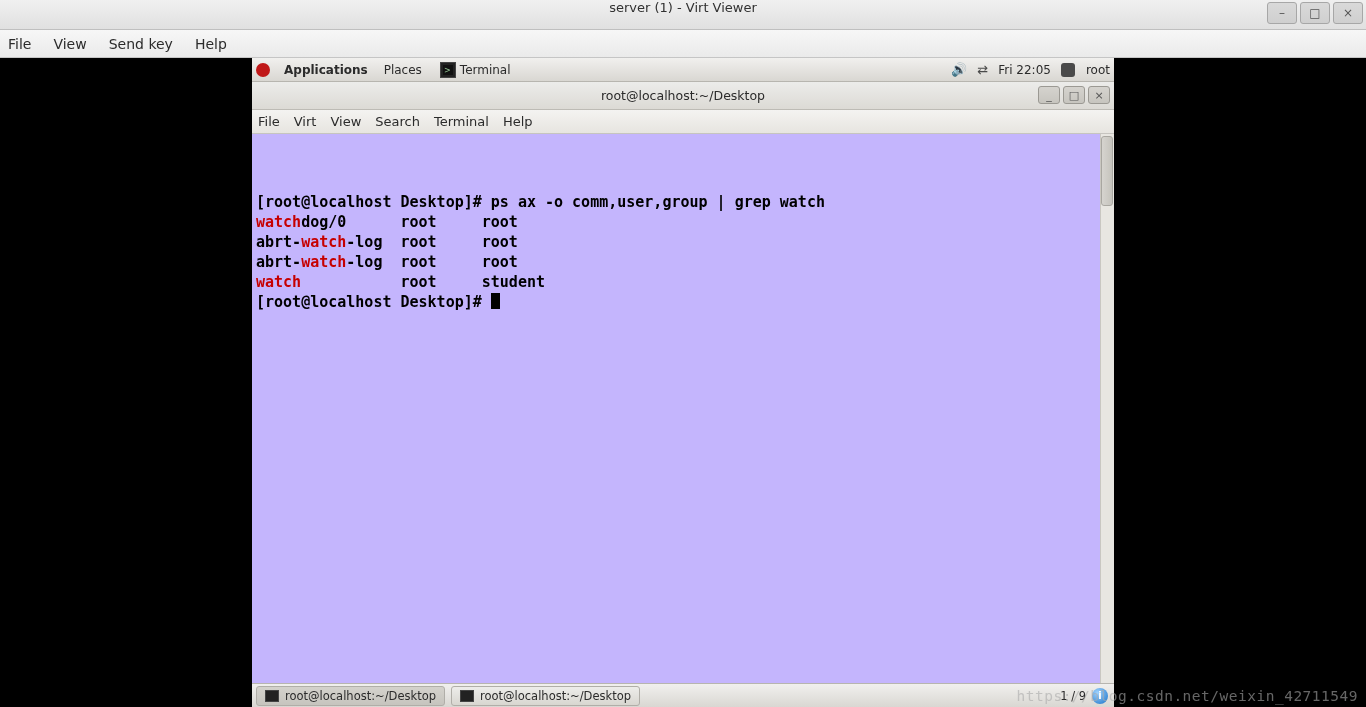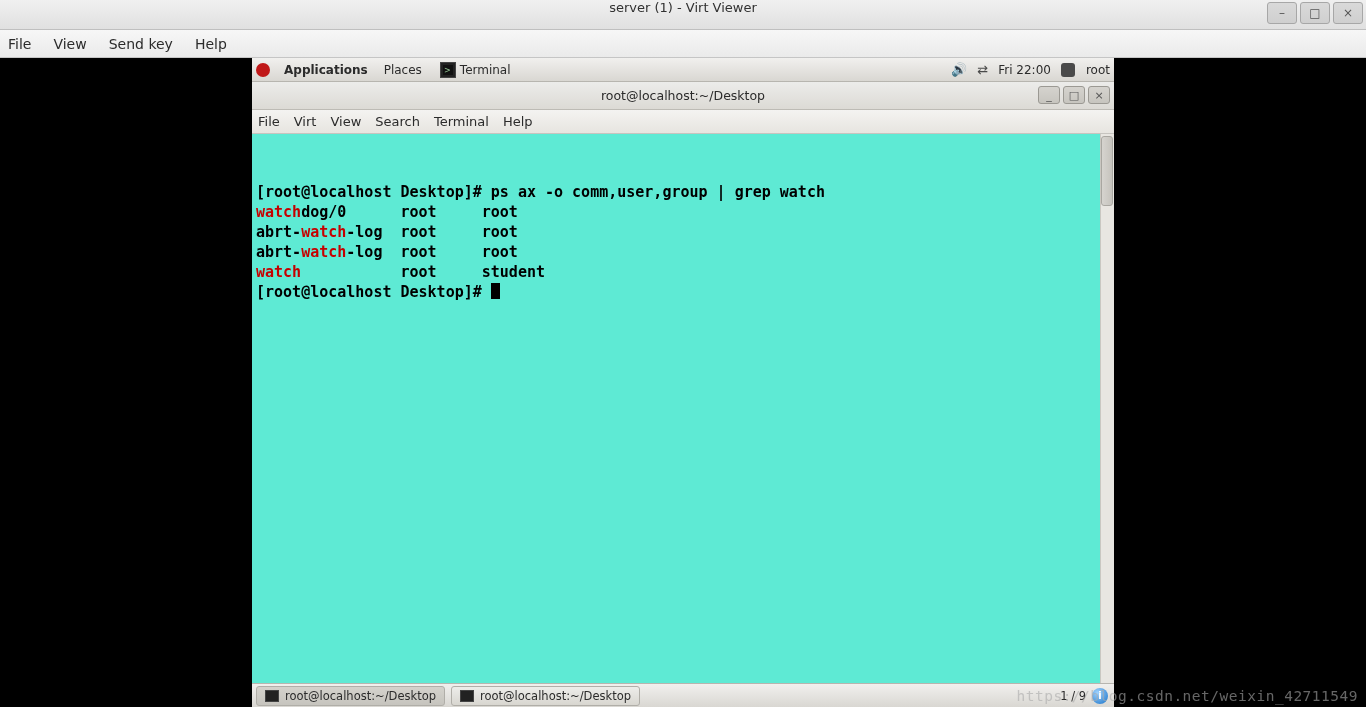--- a/index.html
+++ b/index.html
@@ -144,22 +144,22 @@
   background: linear-gradient(to bottom,#f4f3f1,#e7e5e0);
   border-bottom:1px solid #c6c4bf;
   display:flex; align-items:center;
   padding: 0 6px;
   gap: 14px;
   font-size:13px; color:#2b2b2b;
 }
 
 .term-body {
   flex:1;
-  background:#5eead4;
-  padding: 8px 4px;
+  background:#c4b5fd;
+  padding: 18px 4px;
   font-family: "DejaVu Sans Mono","Liberation Mono",monospace;
   font-size: 15px;
   font-weight: bold;
   color:#000;
   white-space: pre;
   line-height: 20px;
   position:relative;
   overflow:hidden;
 }
 .term-body .red { color:#c60000; }
@@ -250,21 +250,21 @@
         <svg width="10" height="10" viewBox="0 0 10 10">
             <rect x="0" y="0" width="10" height="10" fill="#111"></rect>
             <text x="1" y="8" font-size="8" fill="#9c9">&gt;</text>
           </svg>
       </div>
       <span>Terminal</span>
       <div class="gpanel-sep"></div>
       <div class="gtray">
         <span class="gtray-icon">🔊</span>
         <span class="gtray-icon">⇄</span>
-        <span>Fri 22:00</span>
+        <span>Fri 22:05</span>
         <span class="guser">
           <span class="guser-q">
               <svg width="10" height="10" viewBox="0 0 10 10">
                 <rect width="10" height="10" fill="#4a4a4a"></rect>
               </svg>
             </span>
           <span>root</span>
         </span>
       </div>
     </div>

